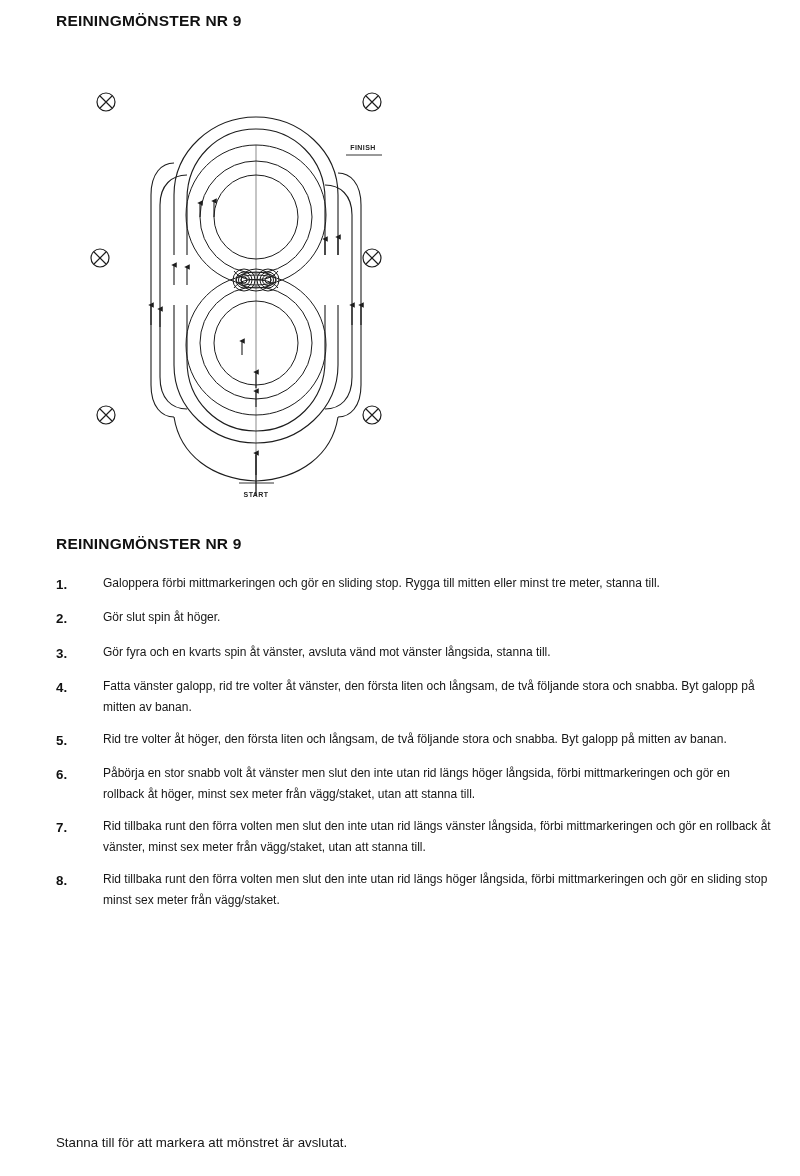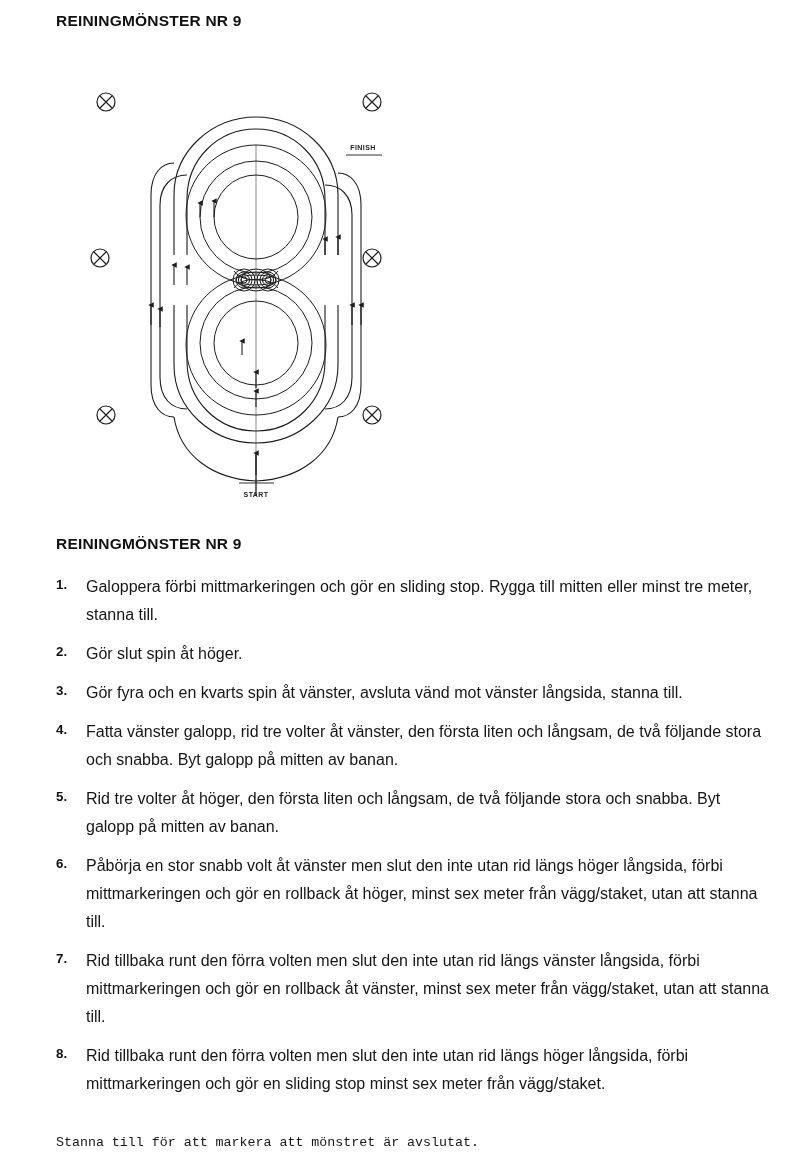--- a/index.html
+++ b/index.html
@@ -69,33 +69,33 @@
   .step-num {
     width: 30px;
     flex: 0 0 30px;
     font-size: 13.3px;
     font-weight: bold;
     line-height: 1.75;
     color: #111;
   }
   .step-text {
     flex: 1 1 auto;
-    font-size: 16px;
+    font-size: 12px;
     line-height: 1.75;
     color: #161616;
+    margin-left: 17px;
   }
   .closing {
     position: absolute;
     left: 56px;
     top: 1132px;
     width: 716px;
     font-size: 13.3px;
     line-height: 1.6;
     color: #161616;
-    font-family: Liberation Mono, monospace;
   }
   .marker-label {
     font-family: "Liberation Sans", sans-serif;
     font-size: 7px;
     font-weight: bold;
     fill: #222;
     letter-spacing: 0.4px;
   }
 </style>
 </head>

